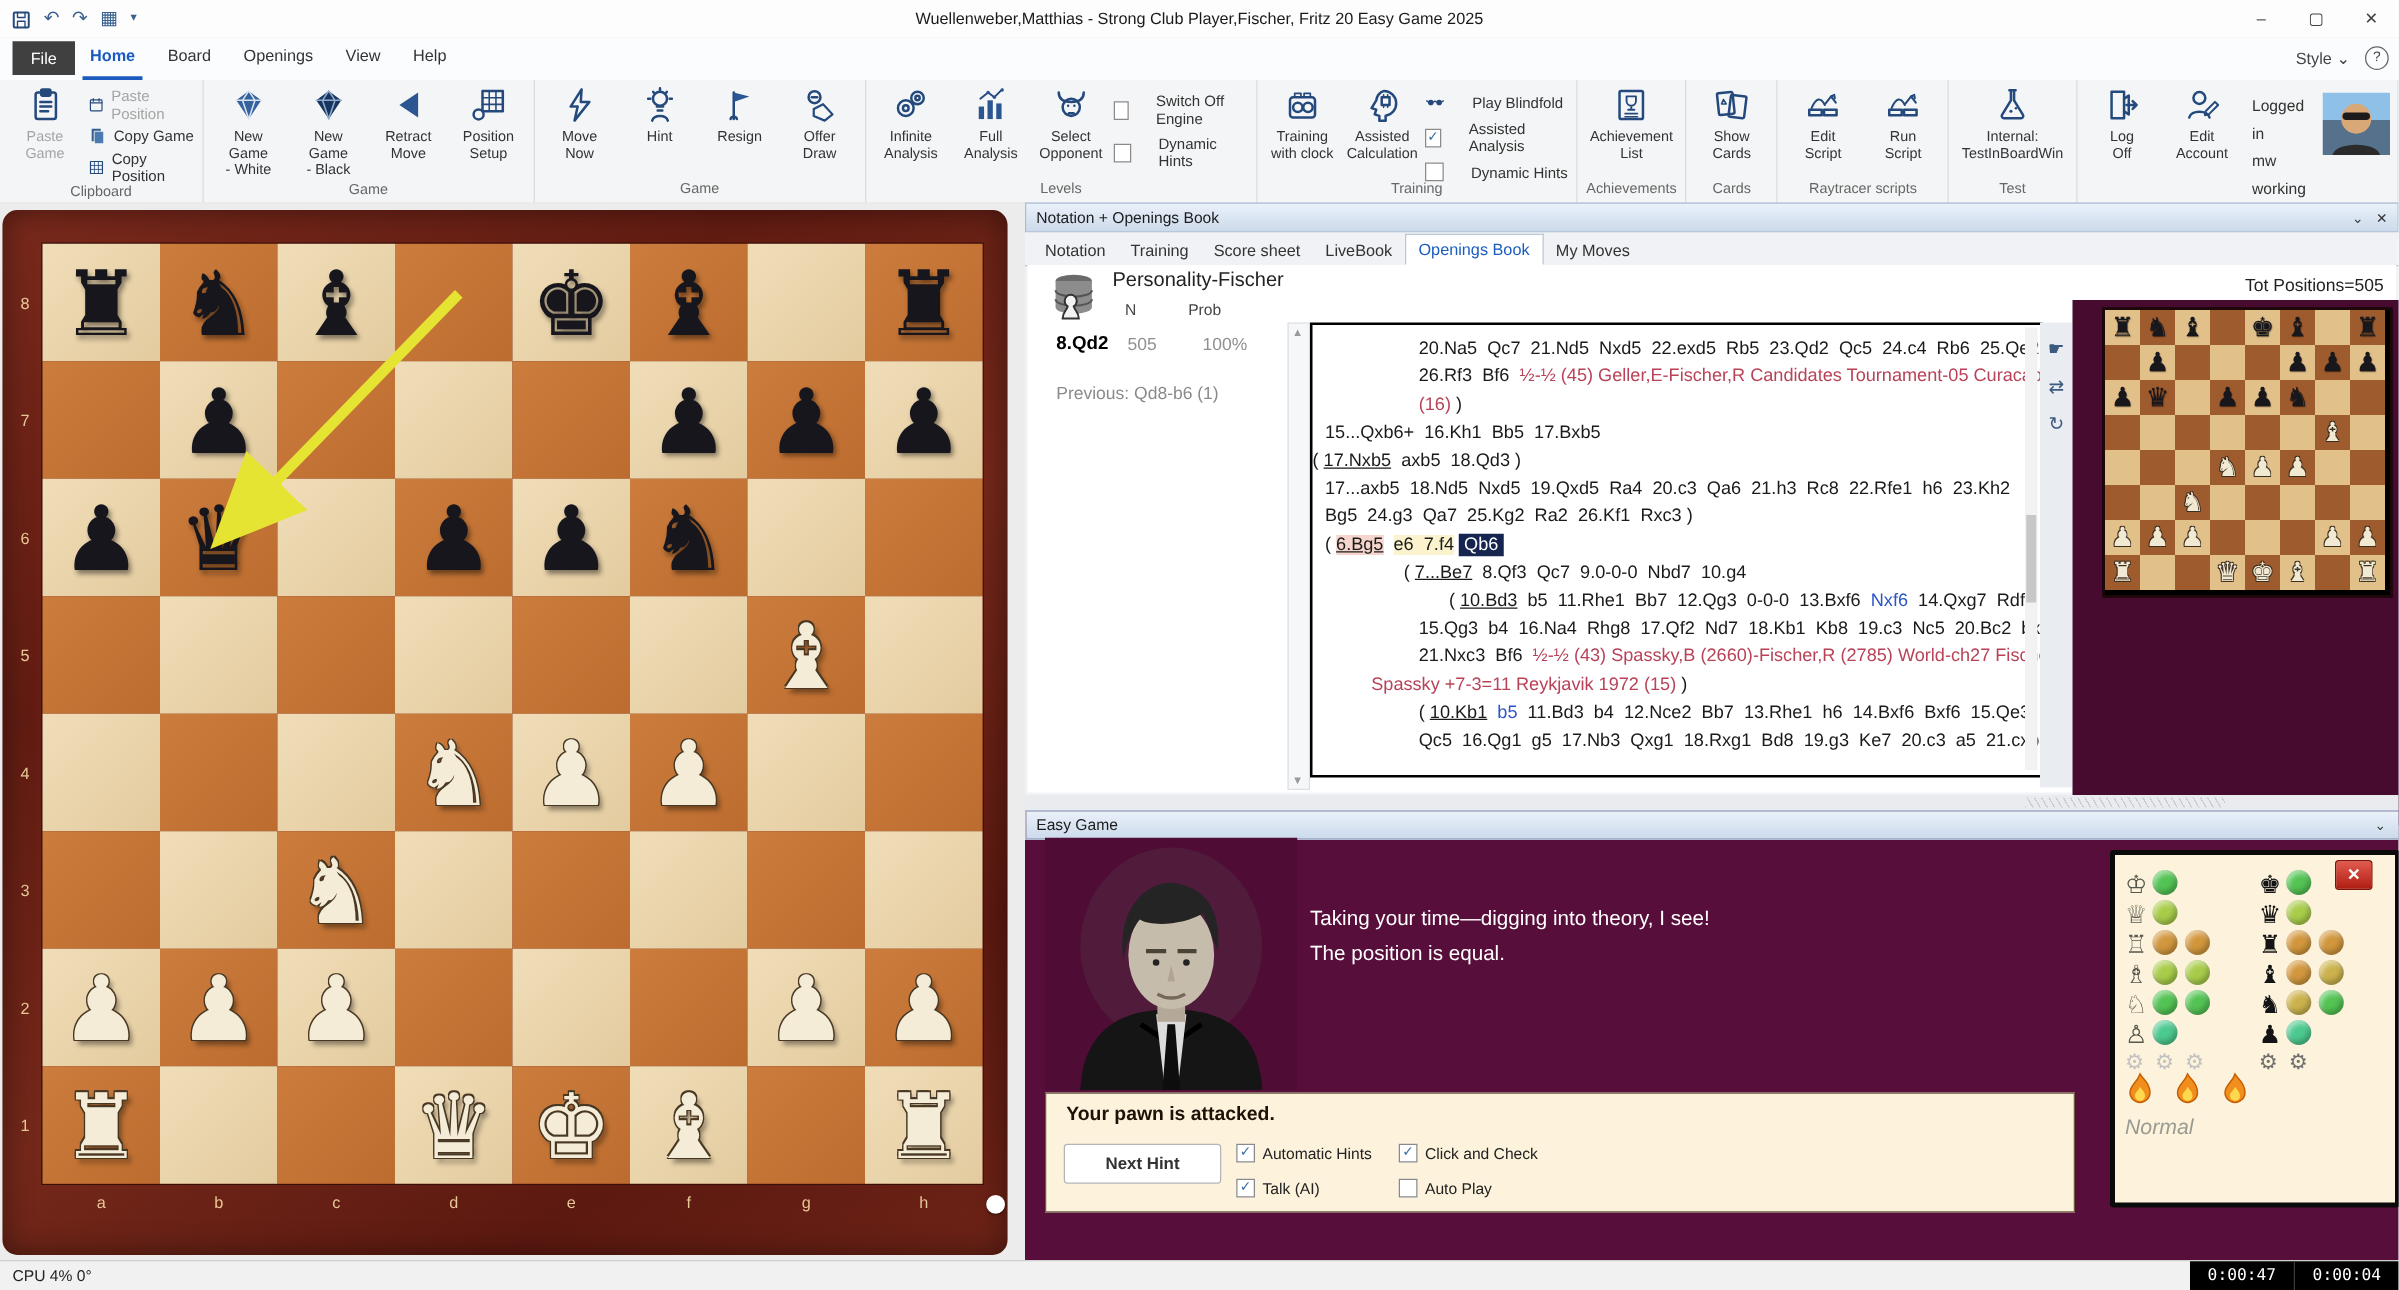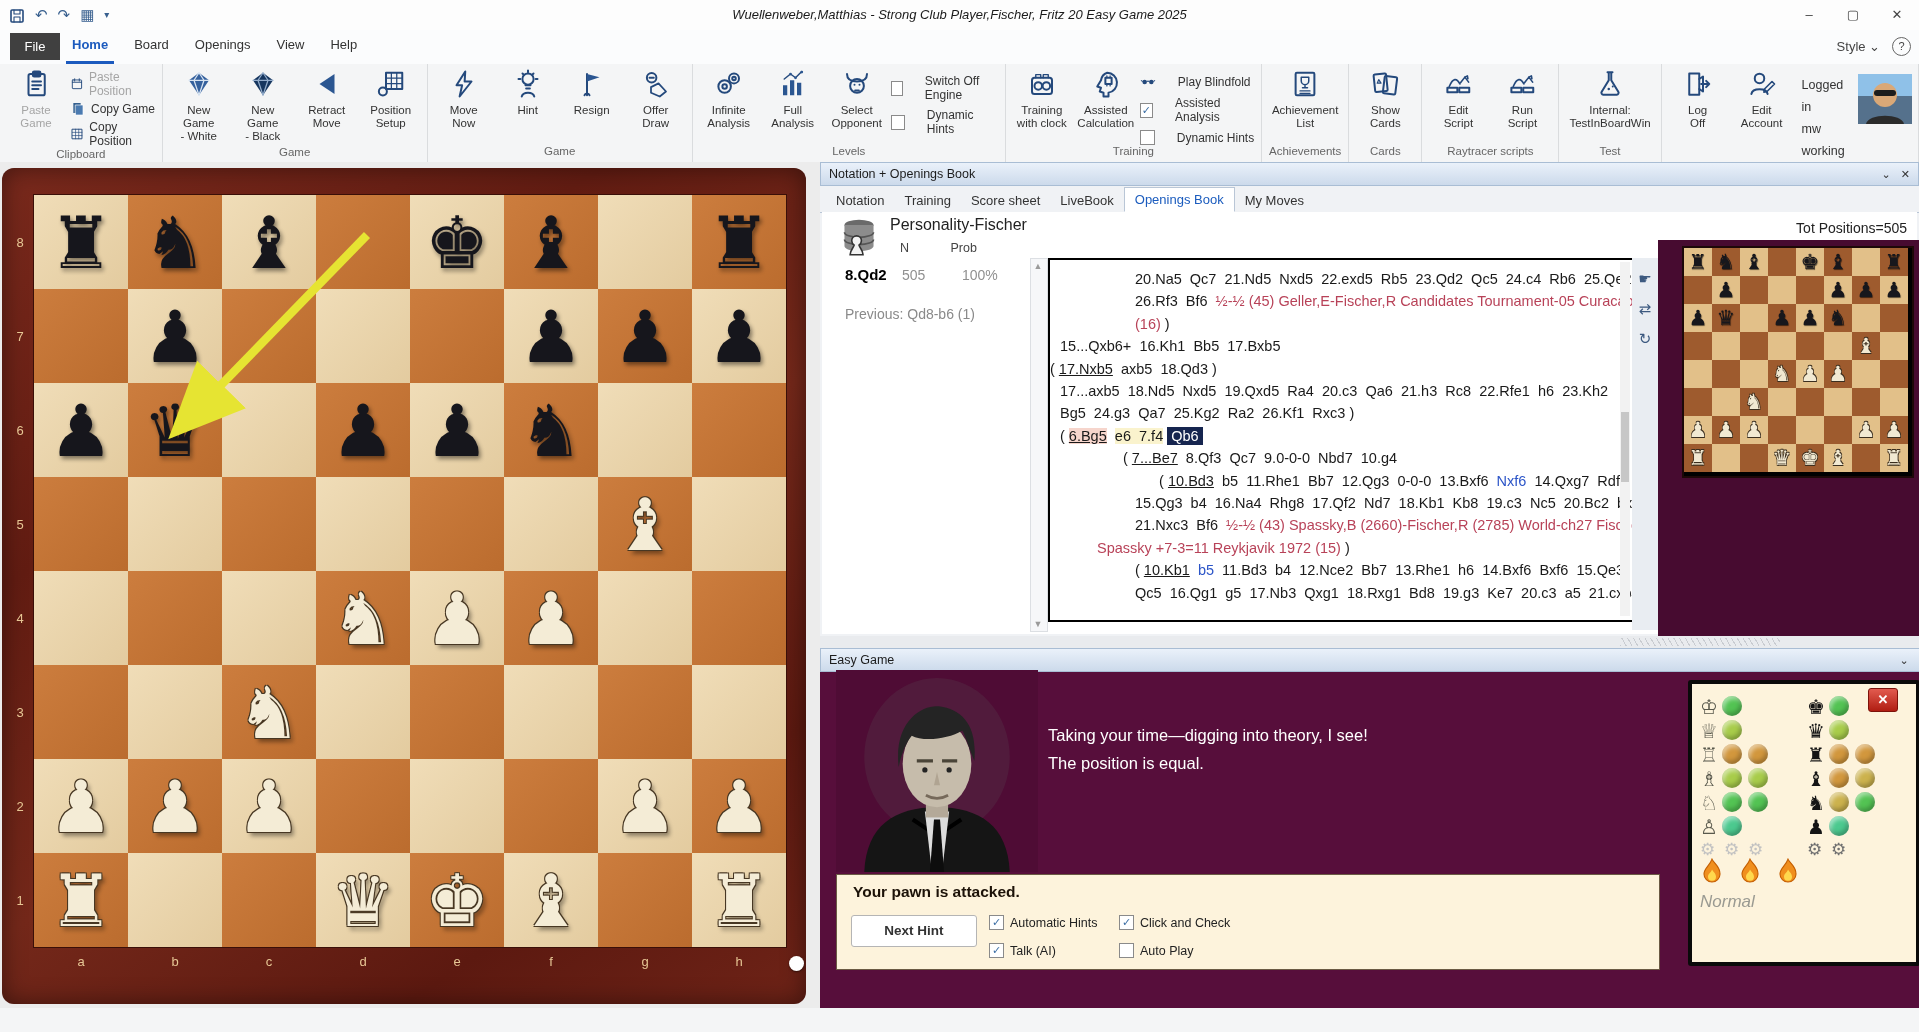--- a/index.html
+++ b/index.html
@@ -2,21 +2,21 @@
 <html><head>
 <meta charset="utf-8">
 <style>
   html,body{margin:0;padding:0;background:#fff;font-family:"Liberation Sans",sans-serif;}
   #app{position:relative;width:1919px;height:1032px;overflow:hidden;background:#f4f5f6;}
   .abs{position:absolute;}
   
   #titlebar{left:0;top:0;width:1919px;height:30px;background:#fdfdfd;border-bottom:1px solid #e4e4e4;}
   #qat{left:8px;top:3px;height:24px;display:flex;align-items:center;gap:10px;color:#39608f;}
   #qat .qi{font-size:15px;line-height:24px;}
-  #wintitle{left:0;top:7px;width:1919px;text-align:center;font-size:13px;color:#1a1a1a;font-style:italic;}
+  #wintitle{left:0;top:7px;width:1919px;text-align:center;font-size:13px;color:#1a1a1a;}
   #winbtns{right:0;top:0;display:flex;}
   #winbtns div{width:44px;height:30px;text-align:center;line-height:30px;color:#444;font-size:13px;}
   
   #tabrow{left:0;top:30px;width:1919px;height:34px;background:#fbfcfd;border-bottom:1px solid #d8dade;}
   #filetab{left:10px;top:3px;width:50px;height:27px;background:#404040;color:#fff;text-align:center;line-height:27px;font-size:13px;}
   .mtab{font-size:13px;color:#333;padding:7px 6px 6px;display:inline-block;}
   .mtab.active{color:#1b5abe;border-bottom:3px solid #1b5abe;font-weight:bold;}
   #menutabs{left:66px;top:0;height:34px;display:flex;gap:14px;}
   #styleblock{right:8px;top:7px;font-size:13px;color:#444;display:flex;gap:12px;align-items:center;}
   #helpcircle{width:17px;height:17px;border:1.4px solid #666;border-radius:50%;text-align:center;line-height:16px;font-size:11px;}
@@ -921,14 +921,21 @@
             </svg></span>
           <span style="position: absolute; left: 82px; top: 174px;"><svg width="28" height="32" viewBox="0 0 24 28">
               <path d="M12 1c2 4 7 6 7 13a7 7 0 0 1-14 0C5 9 10 7 12 1z" fill="#f08f1e" stroke="#c45e00" stroke-width="1"></path>
               <path d="M12 10c1.5 2.5 3.5 3.5 3.5 6.5a3.5 3.5 0 0 1-7 0C8.5 13.5 11 13 12 10z" fill="#ffd84d"></path>
             </svg></span>
         </div>
       <div id="pmode" class="abs">Normal</div>
     </div>
   </div>
 
+  <div id="statusbar" class="abs">
+    <div id="cpustat" class="abs">CPU 4% 0°</div>
+    <div id="clocks" class="abs">
+      <div>0:00:47</div>
+      <div>0:00:04</div>
+    </div>
+  </div>
 
 </div>
 
 </body></html>

